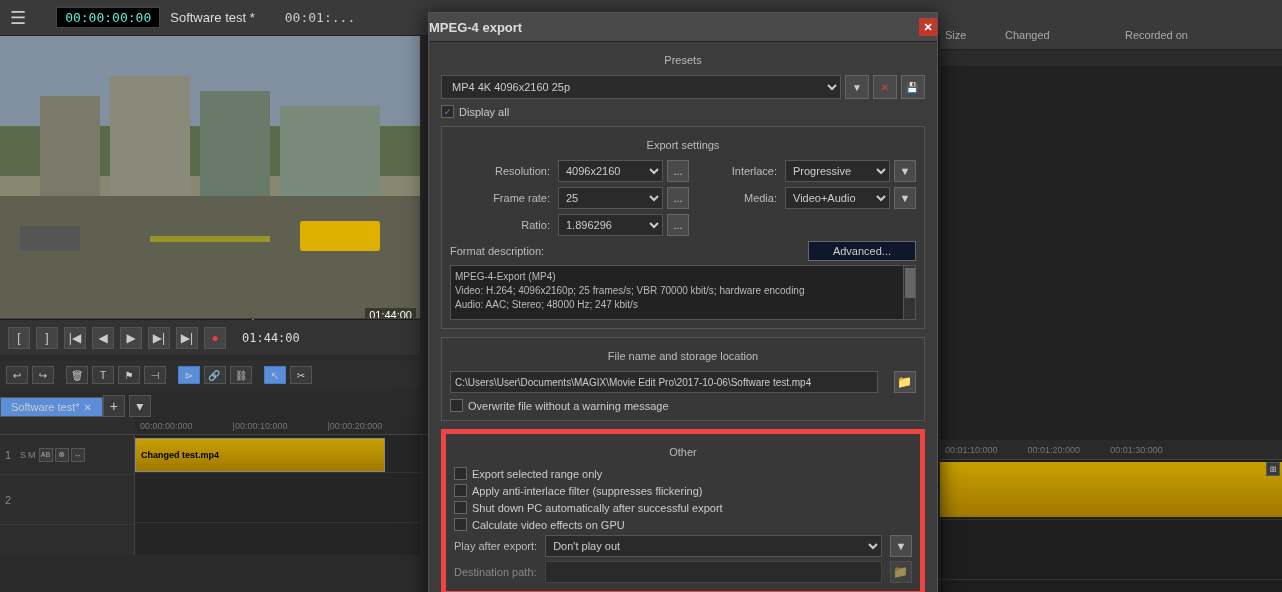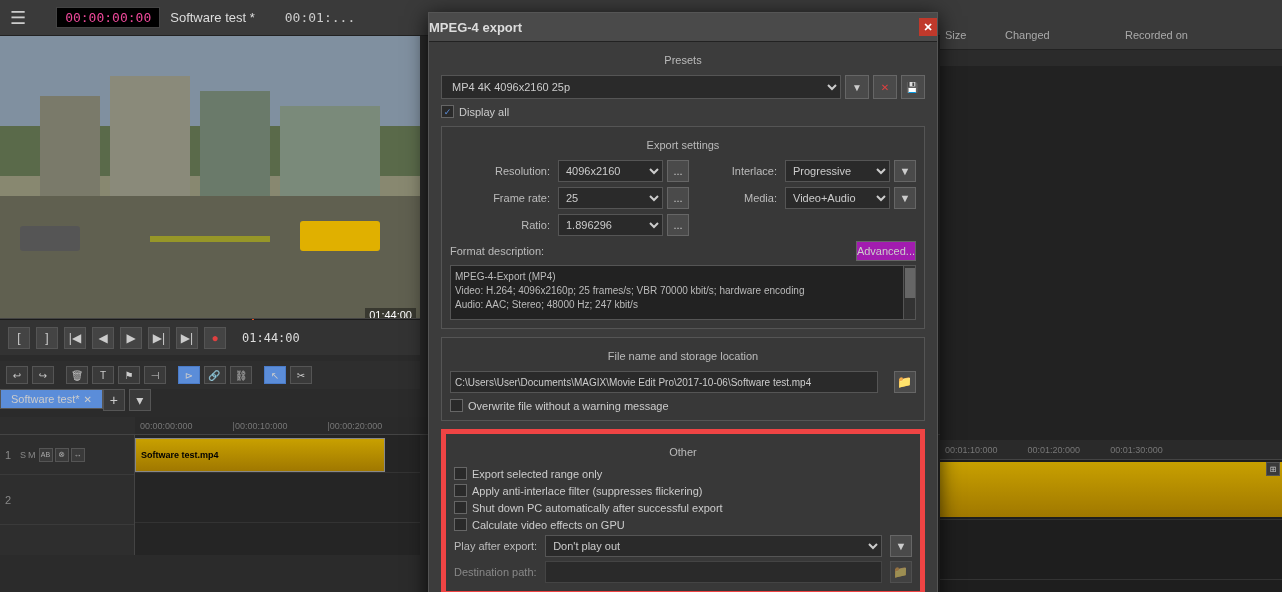--- a/index.html
+++ b/index.html
@@ -38,21 +38,21 @@
       font-size: 18px;
       cursor: pointer;
     }
     .top-bar-title {
       color: #ddd;
       font-size: 13px;
       margin-left: 10px;
     }
     .top-bar-timecode {
       background: #000;
-      color: #ec4899;
+      color: #5eead4;
       font-family: monospace;
       font-size: 13px;
       padding: 2px 8px;
       margin-left: 20px;
       border: 1px solid #444;
     }
     .top-bar-right-timecode {
       color: #ccc;
       font-family: monospace;
       font-size: 13px;
@@ -156,21 +156,21 @@
     }
 
     
     .tab-bar {
       position: absolute;
       top: 448px; left: 0;
       width: 420px;
       height: 24px;
       background: #2b2b2b;
       display: flex;
-      align-items: flex-start;
+      align-items: flex-end;
     }
     .tab-item {
       background: #444;
       border: 1px solid #555;
       color: #ccc;
       padding: 3px 10px;
       cursor: pointer;
       font-size: 11px;
       display: flex;
       align-items: center;
@@ -406,24 +406,24 @@
       align-items: center;
       gap: 8px;
       margin-top: 5px;
     }
     .format-desc-label {
       color: #bbb;
       font-size: 11px;
       white-space: nowrap;
     }
     .advanced-btn {
-      background: #a21caf;
+      background: #0f172a;
       border: 1px solid #666;
       color: #ccc;
-      padding: 3px 0;
+      padding: 3px 24px;
       cursor: pointer;
       font-size: 11px;
       margin-left: auto;
     }
     .format-desc-box {
       width: 100%;
       background: #222;
       border: 1px solid #555;
       color: #bbb;
       font-size: 10px;
@@ -679,21 +679,21 @@
     </div>
 
     <div class="track-label-row" style="height:50px;">
       <span class="track-number">2</span>
     </div>
   </div>
   <div class="track-content">
 
     <div class="track-timeline-row" style="height:38px;">
       <div class="track-clip" style="width:250px; background: linear-gradient(to bottom, #c8a000 0%, #a07800 100%);">
-        <span style="font-size:9px; color:#000;">Software test.mp4</span>
+        <span style="font-size:9px; color:#000;">Changed test.mp4</span>
       </div>
     </div>
 
     <div class="track-timeline-row" style="height:50px;">
     </div>
   </div>
 </div>
 
 <div class="right-panel-header" style="position:absolute; top:20px; left:940px; width:342px; height:30px;">
   <div class="right-panel-cols">

